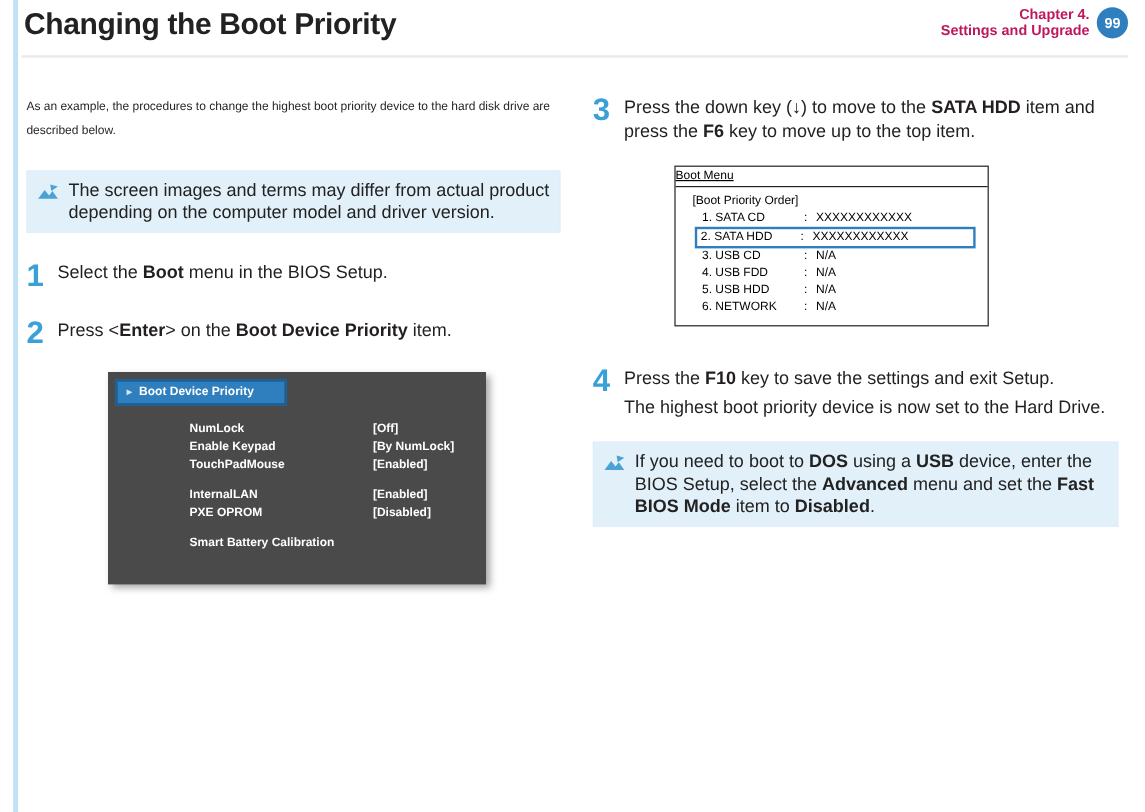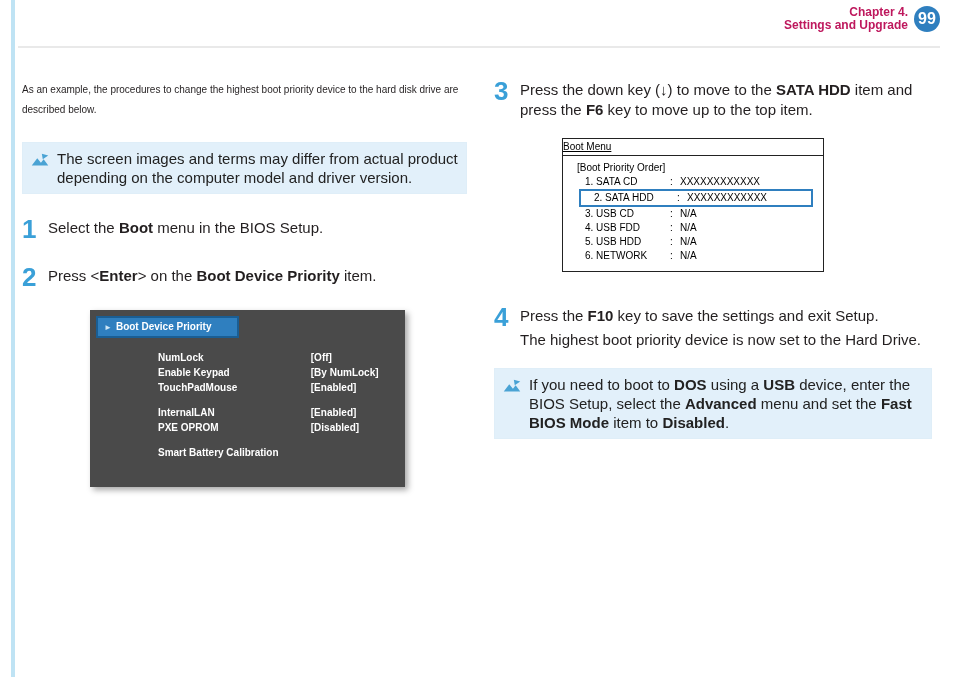--- a/index.html
+++ b/index.html
@@ -44,21 +44,21 @@
     font-weight: 700;
     color: #be185d;
     line-height: 13px;
     margin-right: 6px;
   }
   .page-no {
     width: 26px; height: 26px;
     border-radius: 50%;
     background: #2f7fbf;
     color: #fff;
-    font-size: 16px;
+    font-size: 12px;
     font-weight: 700;
     display: flex; align-items: center; justify-content: center;
   }
   .header-rule {
     position: absolute;
     left: 18px; right: 14px; top: 46px;
     height: 2px; background: #e9e9e9;
   }
   
   .col1 { position: absolute; left: 22px; top: 80px; width: 445px; }
@@ -146,33 +146,34 @@
     text-decoration: underline;
   }
   .boot-menu-body { padding: 6px 8px 8px 8px; }
   .boot-sub { font-size: 10px; margin-bottom: 2px; padding-left: 6px;}
   .boot-row { line-height: 14px; padding-left: 14px; }
   .boot-row .lbl { display:inline-block; width:85px; }
   .boot-row .sep { display:inline-block; width:10px; }
   .boot-row-hi {
     border: 2px solid #2f7fbf;
     margin-left: 8px; margin-right: 2px;
-    padding-left: 13px;
+    padding-left: 3px;
     line-height: 14px;
   }
   .boot-row-hi .lbl { display:inline-block; width:83px; }
   .boot-row-hi .sep { display:inline-block; width:10px; }
 
 </style>
 </head>
 <body>
 <div class="page">
   <div class="left-rule"></div>
 
   <div class="header">
+    <div class="title">Changing the Boot Priority</div>
     <div class="chap-block">
       <div class="chap-txt">
         <div>Chapter 4.</div>
         <div>Settings and Upgrade</div>
       </div>
       <div class="page-no">99</div>
     </div>
   </div>
   <div class="header-rule"></div>
 

